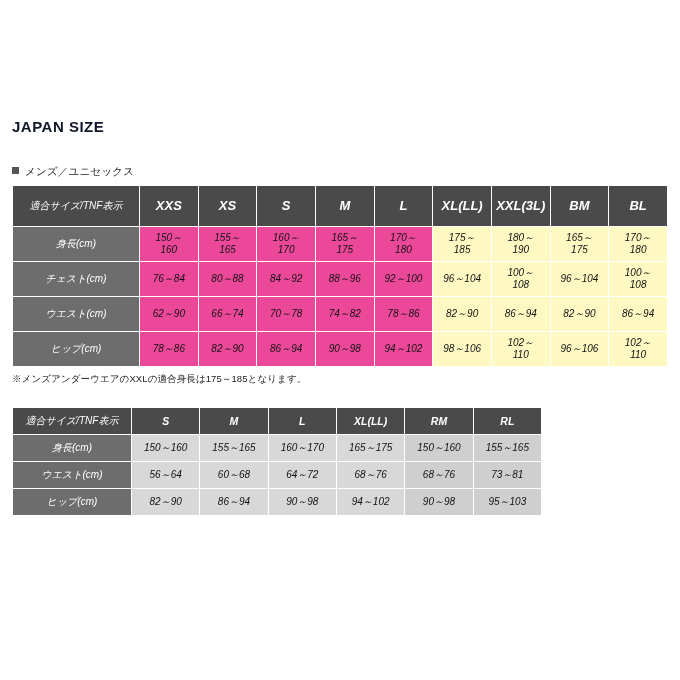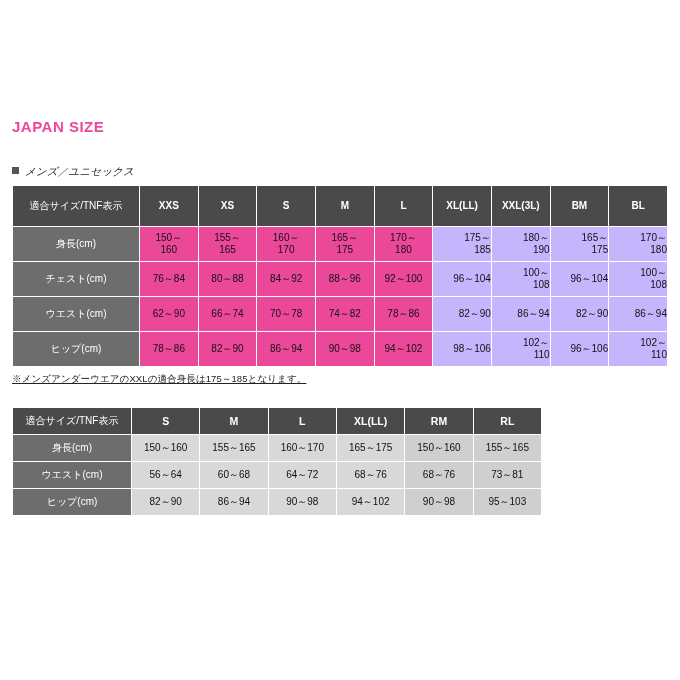--- a/index.html
+++ b/index.html
@@ -24,28 +24,27 @@
     padding: 0;
     box-sizing: border-box;
   }
   .title {
     position: absolute;
     left: 12px;
     top: 118px;
     font-size: 15px;
     font-weight: bold;
     letter-spacing: 0.5px;
-    color: #ec4899;
+    color: #0f172a;
   }
   .section-label {
     font-size: 10.5px;
     color: #222;
     margin: 0 0 6px 0;
     letter-spacing: 0.2px;
-    font-style: italic;
   }
   .section-label .bullet {
     display: inline-block;
     width: 7px;
     height: 7px;
     background: #555;
     margin-right: 6px;
     vertical-align: 1px;
   }
   .block-mens {
@@ -60,26 +59,26 @@
     top: 407px;
     width: 530px;
   }
   .note {
     position: absolute;
     left: 12px;
     top: 373px;
     font-size: 9.5px;
     color: #222;
     letter-spacing: 0.1px;
-    text-decoration: underline;
   }
   table {
     border-collapse: collapse;
     width: 100%;
     table-layout: fixed;
+    font-style: italic;
   }
   table td, table th {
     border: 1px solid #ffffff;
     font-size: 10px;
     text-align: center;
     vertical-align: middle;
     color: #111;
     padding: 0;
     line-height: 1.22;
     font-weight: normal;
@@ -90,36 +89,35 @@
     color: #ffffff;
     height: 36px;
     width: 118px;
     font-size: 10px;
     padding: 2px 4px;
   }
   .tbl-mens th.sizehead {
     background: #4a4a4a;
     color: #ffffff;
     height: 36px;
-    font-size: 10px;
+    font-size: 13px;
     font-weight: bold;
   }
   .tbl-mens td.rowhead {
     background: #6d6d6d;
     color: #ffffff;
     height: 34px;
     font-size: 10px;
   }
   .tbl-mens td.cell {
     background: #ec4899;
     height: 34px;
   }
   .tbl-mens td.cell.alt {
-    background: #c4b5fd;
-    text-align: right;
+    background: #fef9c3;
   }
   
   .tbl-ladies th.corner {
     background: #4a4a4a;
     color: #ffffff;
     height: 26px;
     width: 118px;
     font-size: 10px;
   }
   .tbl-ladies th.sizehead {

